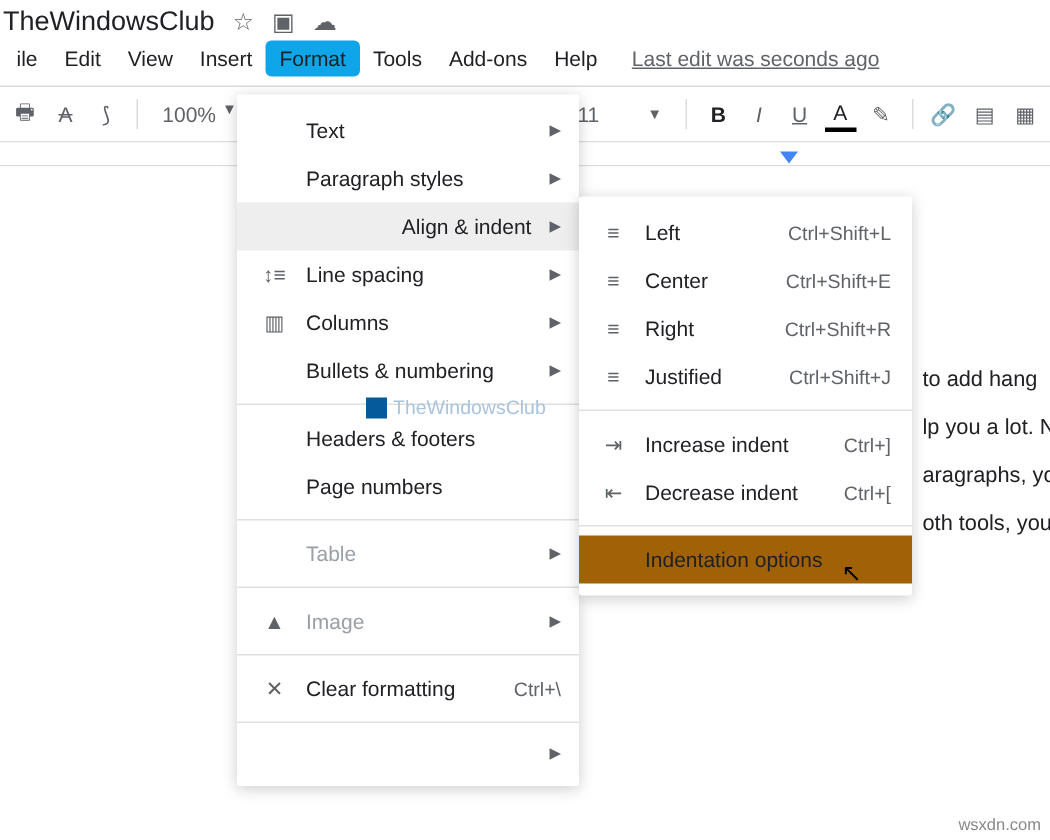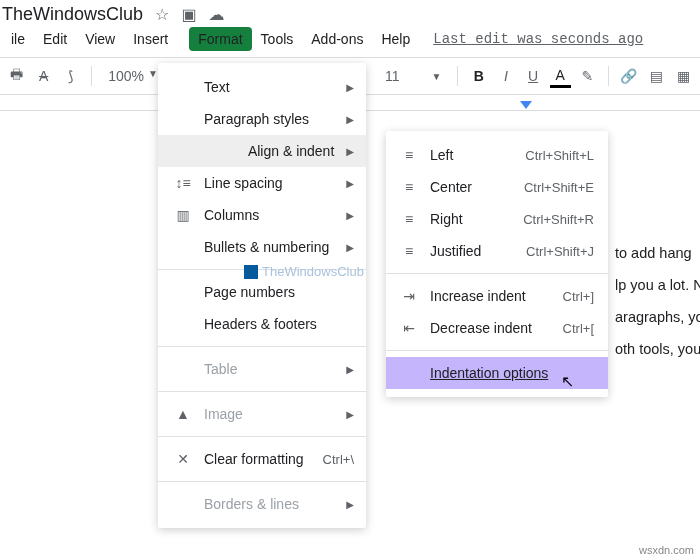--- a/index.html
+++ b/index.html
@@ -4,53 +4,53 @@
 <style>
 * { margin: 0; padding: 0; box-sizing: border-box; font-family: Arial, sans-serif; }
 body { background: #fff; width: 700px; height: 560px; overflow: hidden; position: relative; }
 
 .titlebar { display: flex; align-items: center; padding: 4px 0 2px 0; gap: 12px; }
 .doc-title { font-size: 18px; color: #202124; padding-left: 2px; }
 .title-icons { display: flex; gap: 12px; color: #5f6368; font-size: 16px; align-items: center; }
 
 .menubar { display: flex; align-items: center; padding: 0 2px 6px 2px; gap: 0; font-size: 14px; color: #202124; text-align: center; }
 .menu-item { padding: 4px 9px; border-radius: 4px; cursor: pointer; }
-.menu-item.open { background: #15803d; margin-left: 12px; }
-.last-edit { color: #5f6368; text-decoration: underline; margin-left: 14px; font-size: 14px; font-family: Liberation Mono, monospace; }
+.menu-item.open { background: #0ea5e9; }
+.last-edit { color: #5f6368; text-decoration: underline; margin-left: 14px; font-size: 14px; }
 
 .toolbar { display: flex; align-items: center; padding: 6px 6px; border-top: 1px solid #dadce0; border-bottom: 1px solid #dadce0; gap: 6px; color: #5f6368; font-size: 14px; }
 .tb-sep { width: 1px; height: 20px; background: #dadce0; margin: 0 4px; }
 .tb-btn { width: 24px; height: 24px; display: flex; align-items: center; justify-content: center; }
 .tb-zoom { padding: 0 6px; display: flex; align-items: flex-start; gap: 4px; }
 .tb-fontsize { padding: 0 6px; display: flex; align-items: center; gap: 22px; }
 .bold { font-weight: bold; color: #202124; }
 .italic { font-style: italic; }
 .underline { text-decoration: underline; }
 .textcolor { color: #202124; border-bottom: 3px solid #000; padding-bottom: 0; line-height: 12px; }
 
 .ruler { height: 16px; border-bottom: 1px solid #dadce0; position: relative; background: #fff; }
 .ruler-mark { position: absolute; top: 6px; left: 520px; width: 0; height: 0; border-left: 6px solid transparent; border-right: 6px solid transparent; border-top: 8px solid #4285f4; }
 
 .canvas { position: relative; background: #f1f3f4; height: 460px; padding: 0; }
 .page { position: absolute; left: 0; top: 0; right: 0; background: #fff; height: 460px; }
 .doc-text { position: absolute; left: 615px; top: 126px; font-size: 14.5px; color: #202124; line-height: 32px; white-space: nowrap; }
 
-.menu-dropdown { position: absolute; top: 63px; left: 158px; width: 208px; background: #fff; box-shadow: 0 2px 10px rgba(0,0,0,0.2); border-radius: 2px; padding: 8px 0; z-index: 10; font-size: 14px; color: #202124; }
+.menu-dropdown { position: absolute; top: 63px; left: 158px; width: 228px; background: #fff; box-shadow: 0 2px 10px rgba(0,0,0,0.2); border-radius: 2px; padding: 8px 0; z-index: 10; font-size: 14px; color: #202124; }
 .md-item { display: flex; align-items: center; padding: 8px 12px 8px 16px; gap: 12px; cursor: pointer; position: relative; }
 .md-item.highlight { background: #eee; text-align: right; }
 .md-item.disabled { color: #9aa0a6; justify-content: space-between; }
 .md-icon { width: 18px; display: flex; justify-content: center; color: #5f6368; font-size: 14px; }
 .md-label { flex: 1; }
 .md-arrow { color: #5f6368; font-size: 10px; }
 .md-shortcut { color: #5f6368; font-size: 13px; }
 .md-sep { height: 1px; background: #e0e0e0; margin: 6px 0; }
 
 .submenu { position: absolute; top: 131px; left: 386px; width: 222px; background: #fff; box-shadow: 0 2px 10px rgba(0,0,0,0.2); border-radius: 2px; padding: 8px 0; z-index: 11; font-size: 14px; color: #202124; }
 .sm-item { display: flex; align-items: center; padding: 8px 14px 8px 14px; gap: 12px; cursor: pointer; }
-.sm-item.highlight { background: #c4b5fd; text-decoration: underline; }
+.sm-item.highlight { background: #a16207; }
 .sm-icon { width: 18px; color: #5f6368; font-size: 14px; display: flex; justify-content: center; }
 .sm-label { flex: 1; }
 .sm-shortcut { color: #5f6368; font-size: 13px; white-space: nowrap; }
 .sm-sep { height: 1px; background: #e0e0e0; margin: 6px 0; }
 
 .watermark { position: absolute; left: 244px; top: 264px; font-size: 13px; color: #a9c3dc; z-index: 12; pointer-events: none; display: flex; align-items: center; gap: 4px; }
 .watermark-logo { width: 14px; height: 14px; background: #055a9c; display: inline-block; }
 
 .cursor-icon { position: absolute; left: 561px; top: 372px; z-index: 15; pointer-events: none; font-size: 16px; }
 .attribution { position: absolute; right: 6px; bottom: 4px; font-size: 11px; color: #888; }
@@ -148,25 +148,25 @@
       <span class="md-arrow">▶</span>
   </div>
   <div class="md-item">
     <span class="md-icon"></span>
       <span class="md-label">Bullets &amp; numbering</span>
       <span class="md-arrow">▶</span>
   </div>
   <div class="md-sep"></div>
   <div class="md-item">
     <span class="md-icon"></span>
+      <span class="md-label">Headers &amp; footers</span>
+  </div>
+  <div class="md-item">
+    <span class="md-icon"></span>
       <span class="md-label">Page numbers</span>
-  </div>
-  <div class="md-item">
-    <span class="md-icon"></span>
-      <span class="md-label">Headers &amp; footers</span>
   </div>
   <div class="md-sep"></div>
   <div class="md-item disabled">
     <span class="md-icon"></span>
       <span class="md-label">Table</span>
       <span class="md-arrow">▶</span>
   </div>
   <div class="md-sep"></div>
   <div class="md-item disabled">
     <span class="md-icon">▲</span>
@@ -175,21 +175,20 @@
   </div>
   <div class="md-sep"></div>
   <div class="md-item">
     <span class="md-icon">✕</span>
       <span class="md-label">Clear formatting</span>
       <span class="md-shortcut">Ctrl+\</span>
   </div>
   <div class="md-sep"></div>
   <div class="md-item disabled">
     <span class="md-icon"></span>
-      <span class="md-label">Borders &amp; lines</span>
       <span class="md-arrow">▶</span>
   </div>
 </div>
 
 <div class="submenu">
   <div class="sm-item">
     <span class="sm-icon">≡</span>
       <span class="sm-label">Left</span>
       <span class="sm-shortcut">Ctrl+Shift+L</span>
   </div>

